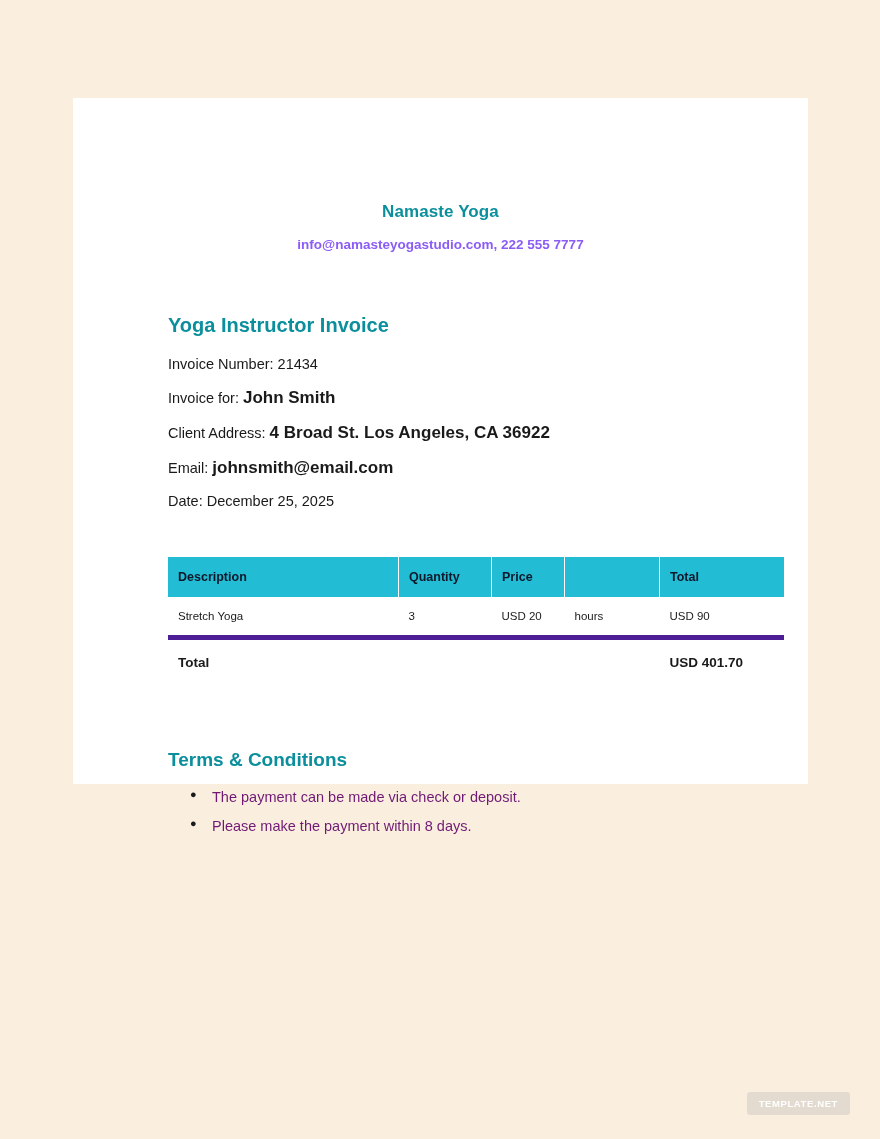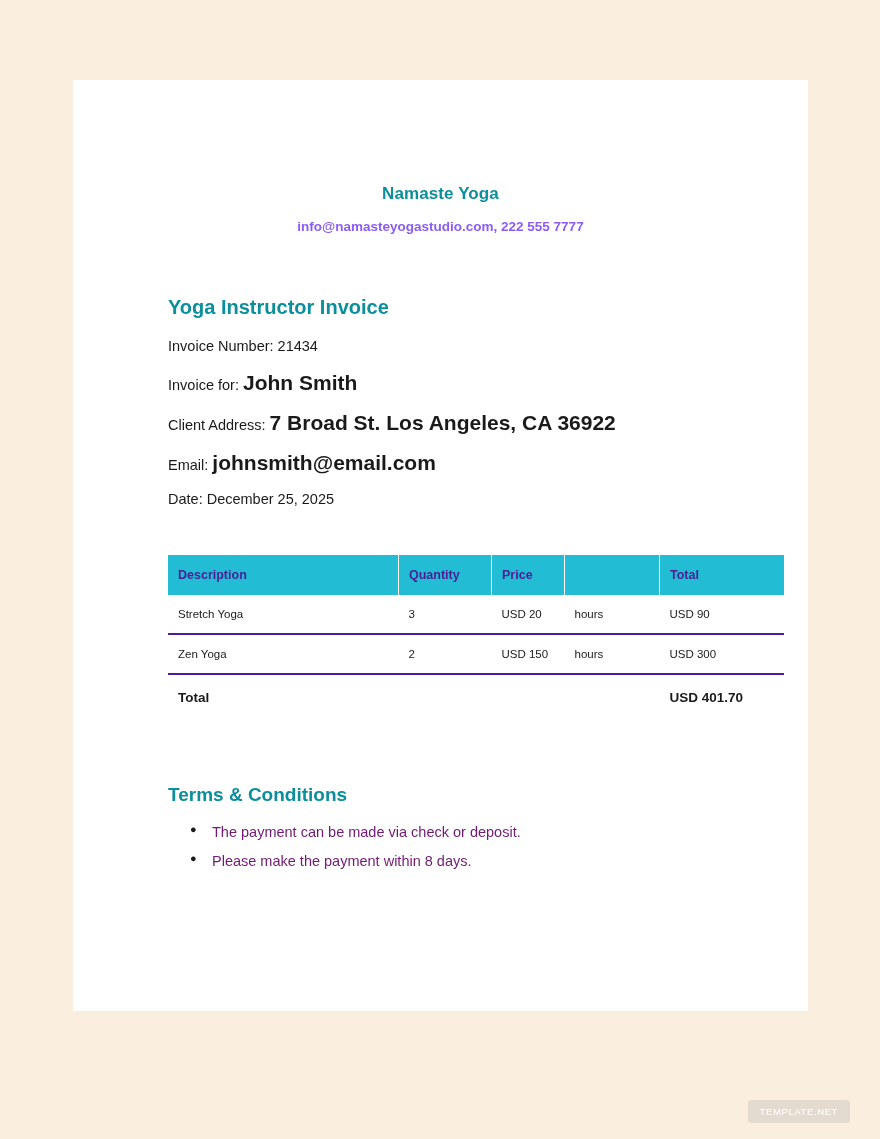--- a/index.html
+++ b/index.html
@@ -10,23 +10,23 @@
     width: 880px;
     height: 1139px;
     background: #faeede;
     font-family: "Liberation Sans", sans-serif;
     position: relative;
     overflow: hidden;
   }
   .page {
     position: absolute;
     left: 73px;
-    top: 80px;
+    top: 98px;
     width: 735px;
-    height: 931px;
+    height: 686px;
     background: #ffffff;
   }
   .doc-inner {
     padding: 0 95px;
     box-sizing: border-box;
   }
 
   
   .letterhead {
     text-align: center;
@@ -62,54 +62,54 @@
     line-height: 1.3;
   }
   .meta-row .label {
     font-weight: normal;
   }
   .meta-row .value {
     font-weight: normal;
   }
   .meta-row .value.strong {
     font-weight: bold;
-    font-size: 21px;
+    font-size: 17px;
   }
 
   
   .items-table {
     margin-top: 46px;
     width: 562px;
     border-collapse: collapse;
     table-layout: fixed;
   }
   .items-table thead th {
     background: #22bcd4;
-    color: #4c1d95;
+    color: #0f172a;
     font-size: 12.5px;
     font-weight: bold;
     text-align: left;
     padding: 13px 0 13px 10px;
     border-right: 1px solid #ffffff;
     margin-top: 24px;
   }
   .items-table thead th:last-child {
     border-right: none;
   }
   .col-desc { width: 220px; }
   .col-qty { width: 82px; }
   .col-price { width: 62px; }
   .col-unit { width: 84px; }
   .col-total { width: 114px; }
 
   .items-table tbody td {
     font-size: 11.5px;
     color: #1a1a1a;
     padding: 13px 0 13px 10px;
-    border-bottom: 2px solid #4c1d95;
+    border-bottom: 5px solid #4c1d95;
     vertical-align: middle;
   }
   .items-table tbody tr.total-row td {
     font-weight: bold;
     font-size: 13.5px;
     border-bottom: none;
     padding-top: 15px;
   }
   .items-table tbody tr.tax-row td {
     border-bottom: 1px solid #e3e3e3;
@@ -140,25 +140,25 @@
     left: 0;
     top: -1px;
     font-size: 11px;
     color: #1a1a1a;
   }
 
   
   .watermark {
     position: absolute;
     right: 30px;
-    bottom: 16px;
+    bottom: 24px;
     background: #e4dbd0;
     color: #ffffff;
     font-size: 9.5px;
-    font-weight: normal;
+    font-weight: bold;
     letter-spacing: 0.6px;
     padding: 6px 12px;
     border-radius: 3px;
   }
 </style>
 </head>
 <body>
 
 <div class="page">
   <div class="doc-inner">
@@ -171,21 +171,21 @@
     <div class="invoice-title">Yoga Instructor Invoice</div>
 
     <div class="meta-list">
       <div class="meta-row">
         <span class="label">Invoice Number: </span><span class="value">21434</span>
       </div>
       <div class="meta-row">
         <span class="label">Invoice for: </span><span class="value strong">John Smith</span>
       </div>
       <div class="meta-row">
-        <span class="label">Client Address:  </span><span class="value strong">7 Broad St. Los Angeles, CA 36922</span>
+        <span class="label">Client Address:  </span><span class="value strong">4 Broad St. Los Angeles, CA 36922</span>
       </div>
       <div class="meta-row">
         <span class="label">Email: </span><span class="value strong">johnsmith@email.com</span>
       </div>
       <div class="meta-row">
         <span class="label">Date: </span><span class="value">December 25, 2025</span>
       </div>
     </div>
 
     <table class="items-table">
@@ -199,27 +199,20 @@
         </tr>
       </thead>
       <tbody>
         <tr>
           <td>Stretch Yoga</td>
           <td>3</td>
           <td>USD 20</td>
           <td>hours</td>
           <td>USD 90</td>
         </tr>
-        <tr>
-          <td>Zen Yoga</td>
-          <td>2</td>
-          <td>USD 150</td>
-          <td>hours</td>
-          <td>USD 300</td>
-        </tr>
         <tr class="total-row">
           <td>Total</td>
           <td></td>
           <td></td>
           <td></td>
           <td>USD 401.70</td>
         </tr>
       </tbody>
     </table>
 

